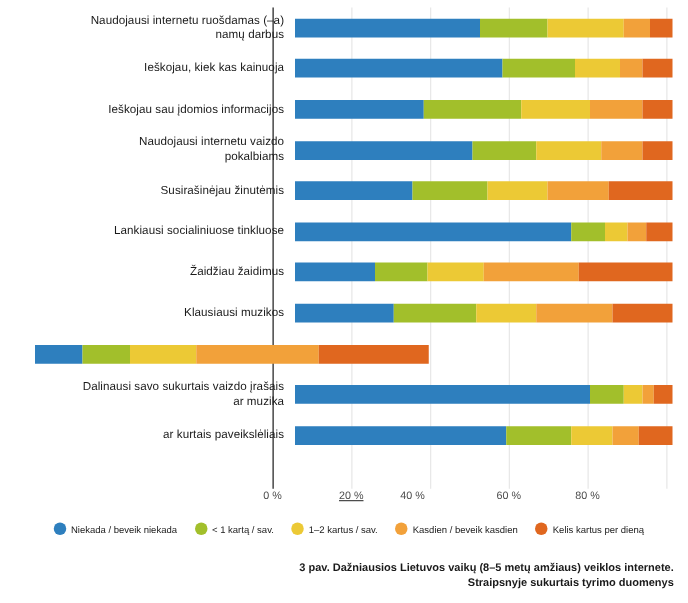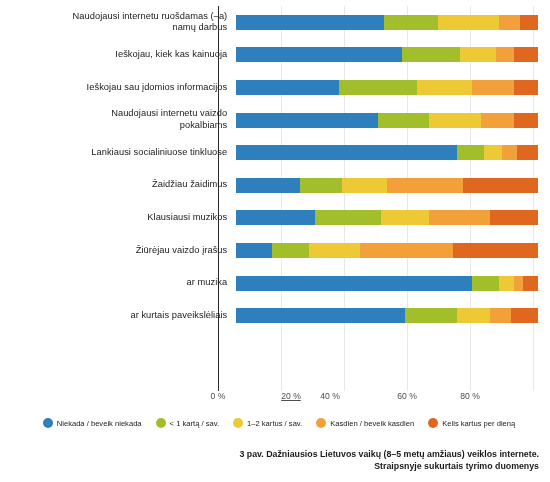--- a/index.html
+++ b/index.html
@@ -206,20 +206,34 @@
               <div class="seg" title="Niekada / beveik niekada: 47 %" style="width: 47%; background: rgb(46, 127, 190);"></div>
               <div class="seg" title="&lt; 1 kartą / sav.: 17 %" style="width: 17%; background: rgb(162, 191, 43);"></div>
               <div class="seg" title="1–2 kartus / sav.: 17 %" style="width: 17%; background: rgb(236, 201, 53);"></div>
               <div class="seg" title="Kasdien / beveik kasdien: 11 %" style="width: 11%; background: rgb(242, 161, 58);"></div>
               <div class="seg" title="Kelis kartus per dieną: 8 %" style="width: 8%; background: rgb(224, 103, 31);"></div>
             </div>
           </div>
         </div>
         <div class="row">
           <div class="cat-label">
+            <div>Susirašinėjau žinutėmis</div>
+          </div>
+          <div class="bar-wrap">
+            <div class="bar">
+              <div class="seg" title="Niekada / beveik niekada: 31 %" style="width: 31%; background: rgb(46, 127, 190);"></div>
+              <div class="seg" title="&lt; 1 kartą / sav.: 20 %" style="width: 20%; background: rgb(162, 191, 43);"></div>
+              <div class="seg" title="1–2 kartus / sav.: 16 %" style="width: 16%; background: rgb(236, 201, 53);"></div>
+              <div class="seg" title="Kasdien / beveik kasdien: 16 %" style="width: 16%; background: rgb(242, 161, 58);"></div>
+              <div class="seg" title="Kelis kartus per dieną: 17 %" style="width: 17%; background: rgb(224, 103, 31);"></div>
+            </div>
+          </div>
+        </div>
+        <div class="row">
+          <div class="cat-label">
             <div>Lankiausi socialiniuose tinkluose</div>
           </div>
           <div class="bar-wrap">
             <div class="bar">
               <div class="seg" title="Niekada / beveik niekada: 73 %" style="width: 73%; background: rgb(46, 127, 190);"></div>
               <div class="seg" title="&lt; 1 kartą / sav.: 9 %" style="width: 9%; background: rgb(162, 191, 43);"></div>
               <div class="seg" title="1–2 kartus / sav.: 6 %" style="width: 6%; background: rgb(236, 201, 53);"></div>
               <div class="seg" title="Kasdien / beveik kasdien: 5 %" style="width: 5%; background: rgb(242, 161, 58);"></div>
               <div class="seg" title="Kelis kartus per dieną: 7 %" style="width: 7%; background: rgb(224, 103, 31);"></div>
             </div>
@@ -247,35 +261,33 @@
             <div class="bar">
               <div class="seg" title="Niekada / beveik niekada: 26 %" style="width: 26%; background: rgb(46, 127, 190);"></div>
               <div class="seg" title="&lt; 1 kartą / sav.: 22 %" style="width: 22%; background: rgb(162, 191, 43);"></div>
               <div class="seg" title="1–2 kartus / sav.: 16 %" style="width: 16%; background: rgb(236, 201, 53);"></div>
               <div class="seg" title="Kasdien / beveik kasdien: 20 %" style="width: 20%; background: rgb(242, 161, 58);"></div>
               <div class="seg" title="Kelis kartus per dieną: 16 %" style="width: 16%; background: rgb(224, 103, 31);"></div>
             </div>
           </div>
         </div>
         <div class="row">
-          <div class="cat-label">
-            <div>Žiūrėjau vaizdo įrašus</div>
-          </div>
           <div class="bar-wrap">
             <div class="bar">
               <div class="seg" title="Niekada / beveik niekada: 12 %" style="width: 12%; background: rgb(46, 127, 190);"></div>
               <div class="seg" title="&lt; 1 kartą / sav.: 12 %" style="width: 12%; background: rgb(162, 191, 43);"></div>
               <div class="seg" title="1–2 kartus / sav.: 17 %" style="width: 17%; background: rgb(236, 201, 53);"></div>
               <div class="seg" title="Kasdien / beveik kasdien: 31 %" style="width: 31%; background: rgb(242, 161, 58);"></div>
               <div class="seg" title="Kelis kartus per dieną: 28 %" style="width: 28%; background: rgb(224, 103, 31);"></div>
             </div>
           </div>
         </div>
         <div class="row">
           <div class="cat-label">
+            <div>Dalinausi savo sukurtais vaizdo įrašais</div>
             <div>ar muzika</div>
           </div>
           <div class="bar-wrap">
             <div class="bar">
               <div class="seg" title="Niekada / beveik niekada: 78 %" style="width: 78%; background: rgb(46, 127, 190);"></div>
               <div class="seg" title="&lt; 1 kartą / sav.: 9 %" style="width: 9%; background: rgb(162, 191, 43);"></div>
               <div class="seg" title="1–2 kartus / sav.: 5 %" style="width: 5%; background: rgb(236, 201, 53);"></div>
               <div class="seg" title="Kasdien / beveik kasdien: 3 %" style="width: 3%; background: rgb(242, 161, 58);"></div>
               <div class="seg" title="Kelis kartus per dieną: 5 %" style="width: 5%; background: rgb(224, 103, 31);"></div>
             </div>
@@ -292,21 +304,21 @@
               <div class="seg" title="1–2 kartus / sav.: 11 %" style="width: 11%; background: rgb(236, 201, 53);"></div>
               <div class="seg" title="Kasdien / beveik kasdien: 7 %" style="width: 7%; background: rgb(242, 161, 58);"></div>
               <div class="seg" title="Kelis kartus per dieną: 9 %" style="width: 9%; background: rgb(224, 103, 31);"></div>
             </div>
           </div>
         </div>
       </div>
 
     <div id="xticks">
         <span class="xtick" style="left: 0px;">0 %</span>
-        <span class="xtick" style="left: 73px; text-decoration: underline;">20 %</span>
+        <span class="xtick" style="left: 63px; text-decoration: underline;">20 %</span>
         <span class="xtick" style="left: 112px;">40 %</span>
         <span class="xtick" style="left: 189px;">60 %</span>
         <span class="xtick" style="left: 252px;">80 %</span>
         <span class="xtick" style="left: 315px; margin-left: 30px;">100 %</span>
       </div>
   </div>
 
   <div id="legend">
       <div class="legend-item">
         <span class="legend-dot" style="background: rgb(46, 127, 190);"></span>

